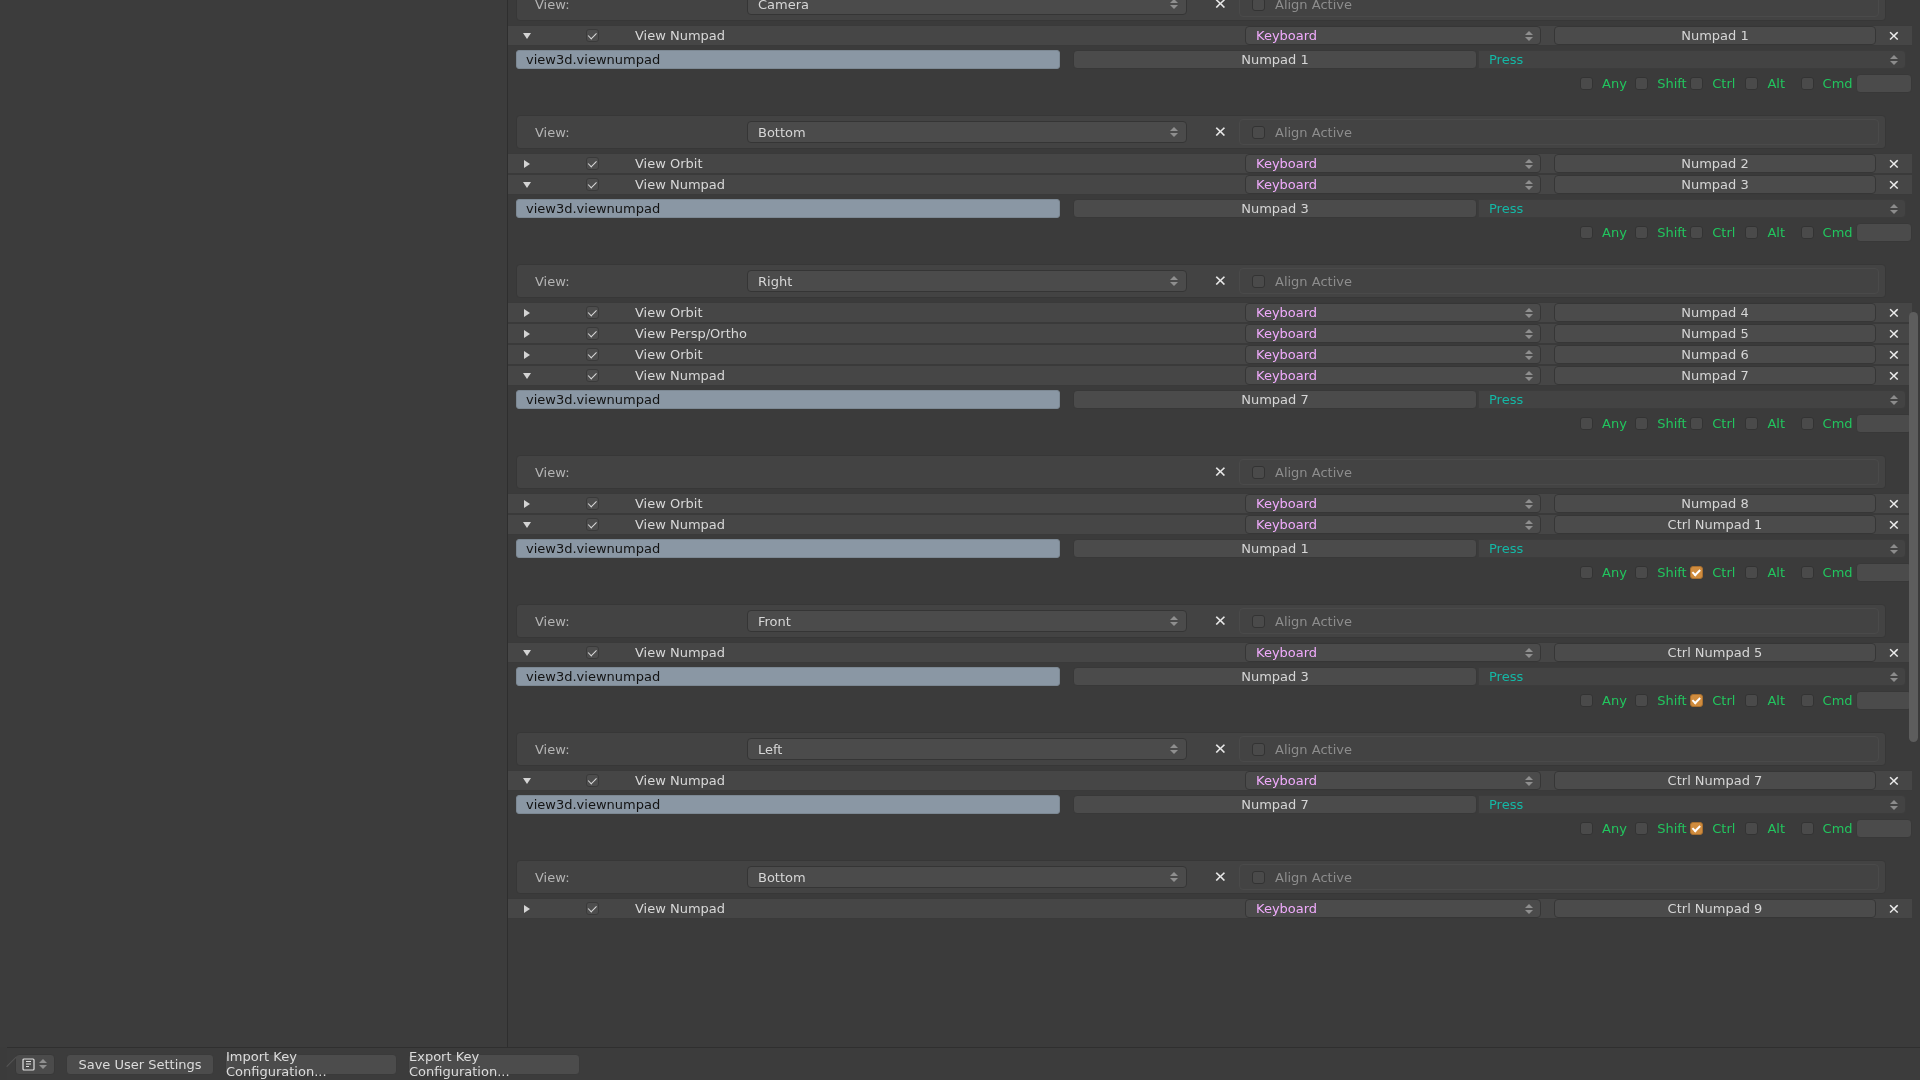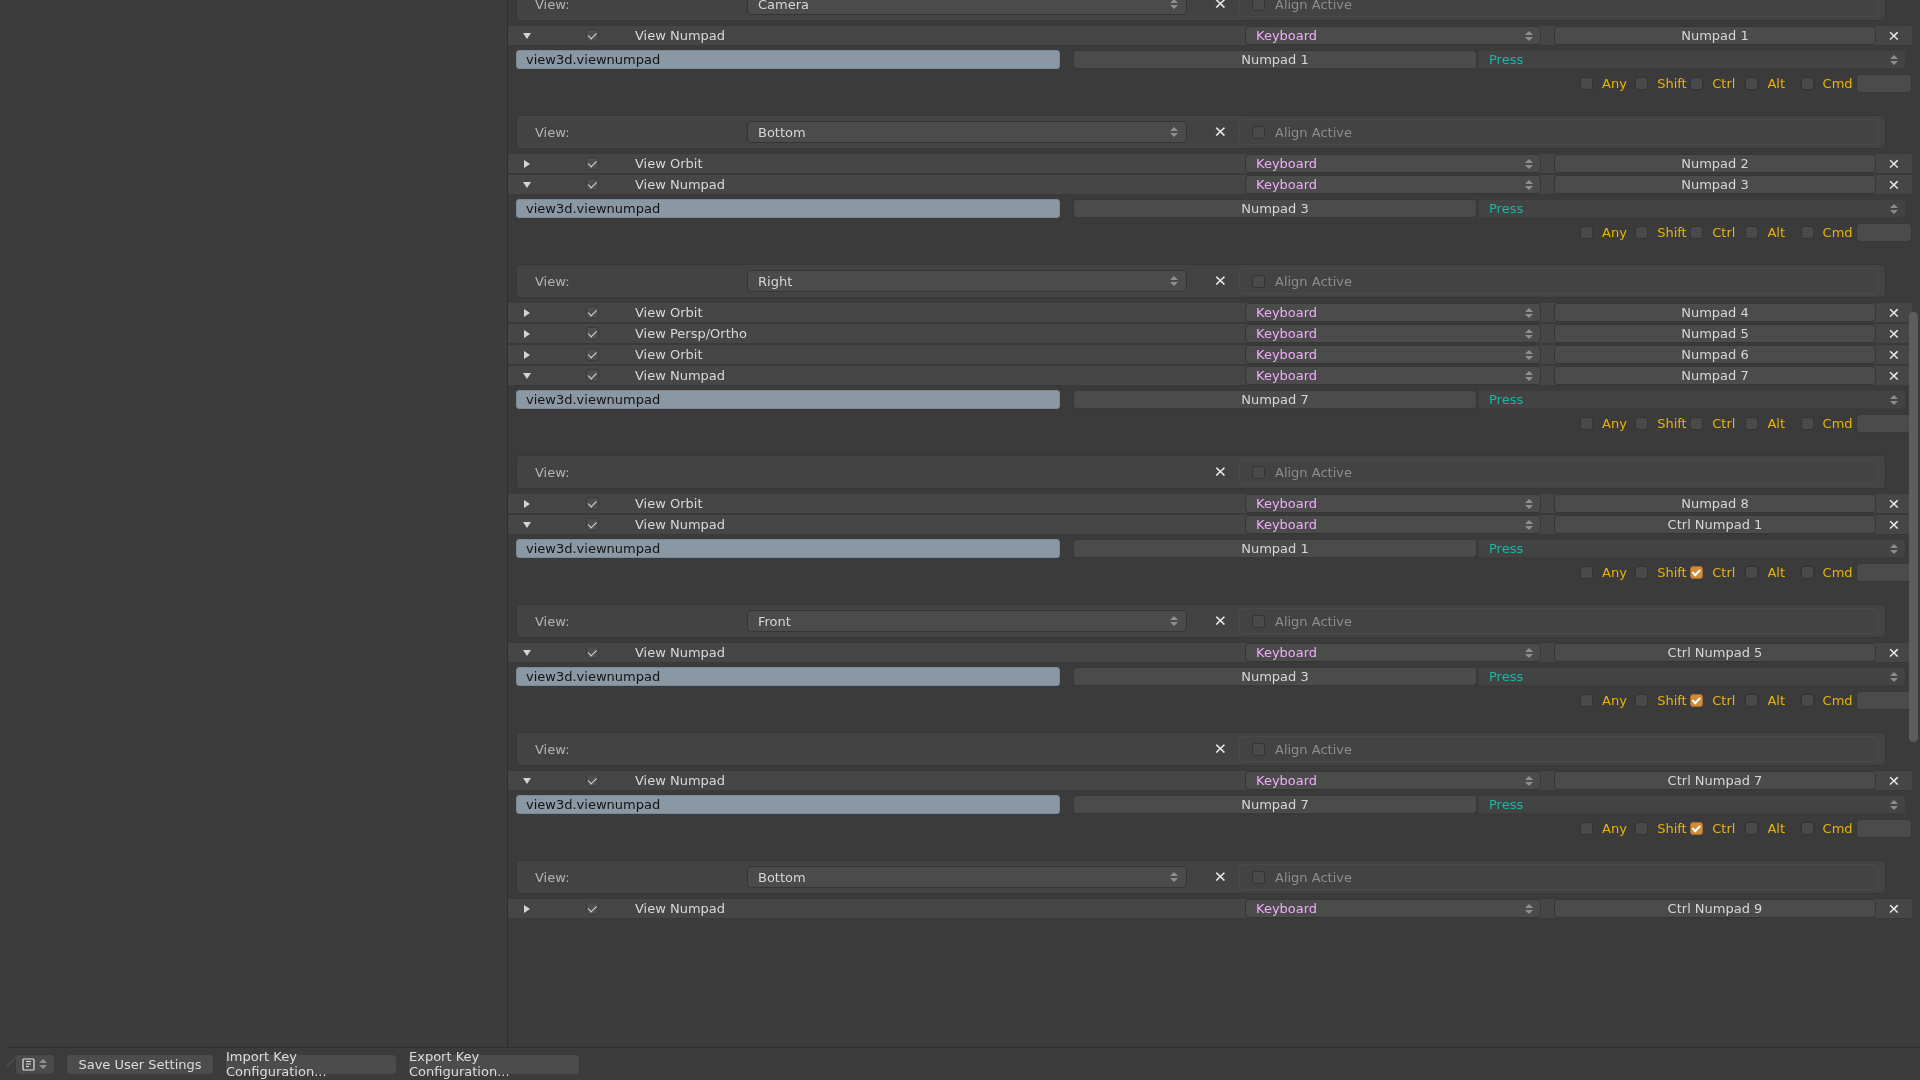--- a/index.html
+++ b/index.html
@@ -184,21 +184,21 @@
     color: #14b8a6; font-size: 13px;
   }
   .press-field .val { flex: 1; }
 
   .detail-row2 {
     display: flex; align-items: center; height: 24px; padding-left: 1072px;
   }
   .mod {
     display: flex; align-items: center; gap: 9px;
   }
-  .mod .lbl { font-size: 13px; color: #eab308; }
+  .mod .lbl { font-size: 13px; color: #22c55e; }
   .mod-w { width: 135px; display:flex; align-items:center; gap:9px; }
   .mod-last {
     width: 135px; height: 19px;
     background: #4b4b4b; border: 1px solid #383838; border-radius: 4px;
   }
   .detail-gap { height: 20px; }
 
   
   .sep { height: 4px; background: #3b3b3b; }
 
@@ -717,20 +717,27 @@
               <span class="lbl">Cmd</span>
             </div>
             <div class="mod-last"></div>
           </div>
           <div class="detail-gap"></div>
         </div>
         <div class="row">
           <div class="prop-box">
             <div class="prop-left">
               <div class="prop-label">View:</div>
+              <div class="dropdown">
+                <span class="val">Left</span>
+                <span class="spin">
+                  <i class="up"></i>
+                  <i class="dn"></i>
+                </span>
+              </div>
             </div>
             <div class="x-btn">
               <span class="x-glyph">✕</span>
             </div>
             <div class="align-box">
               <div class="cb"></div>
               <span class="lbl">Align Active</span>
             </div>
           </div>
         </div>

